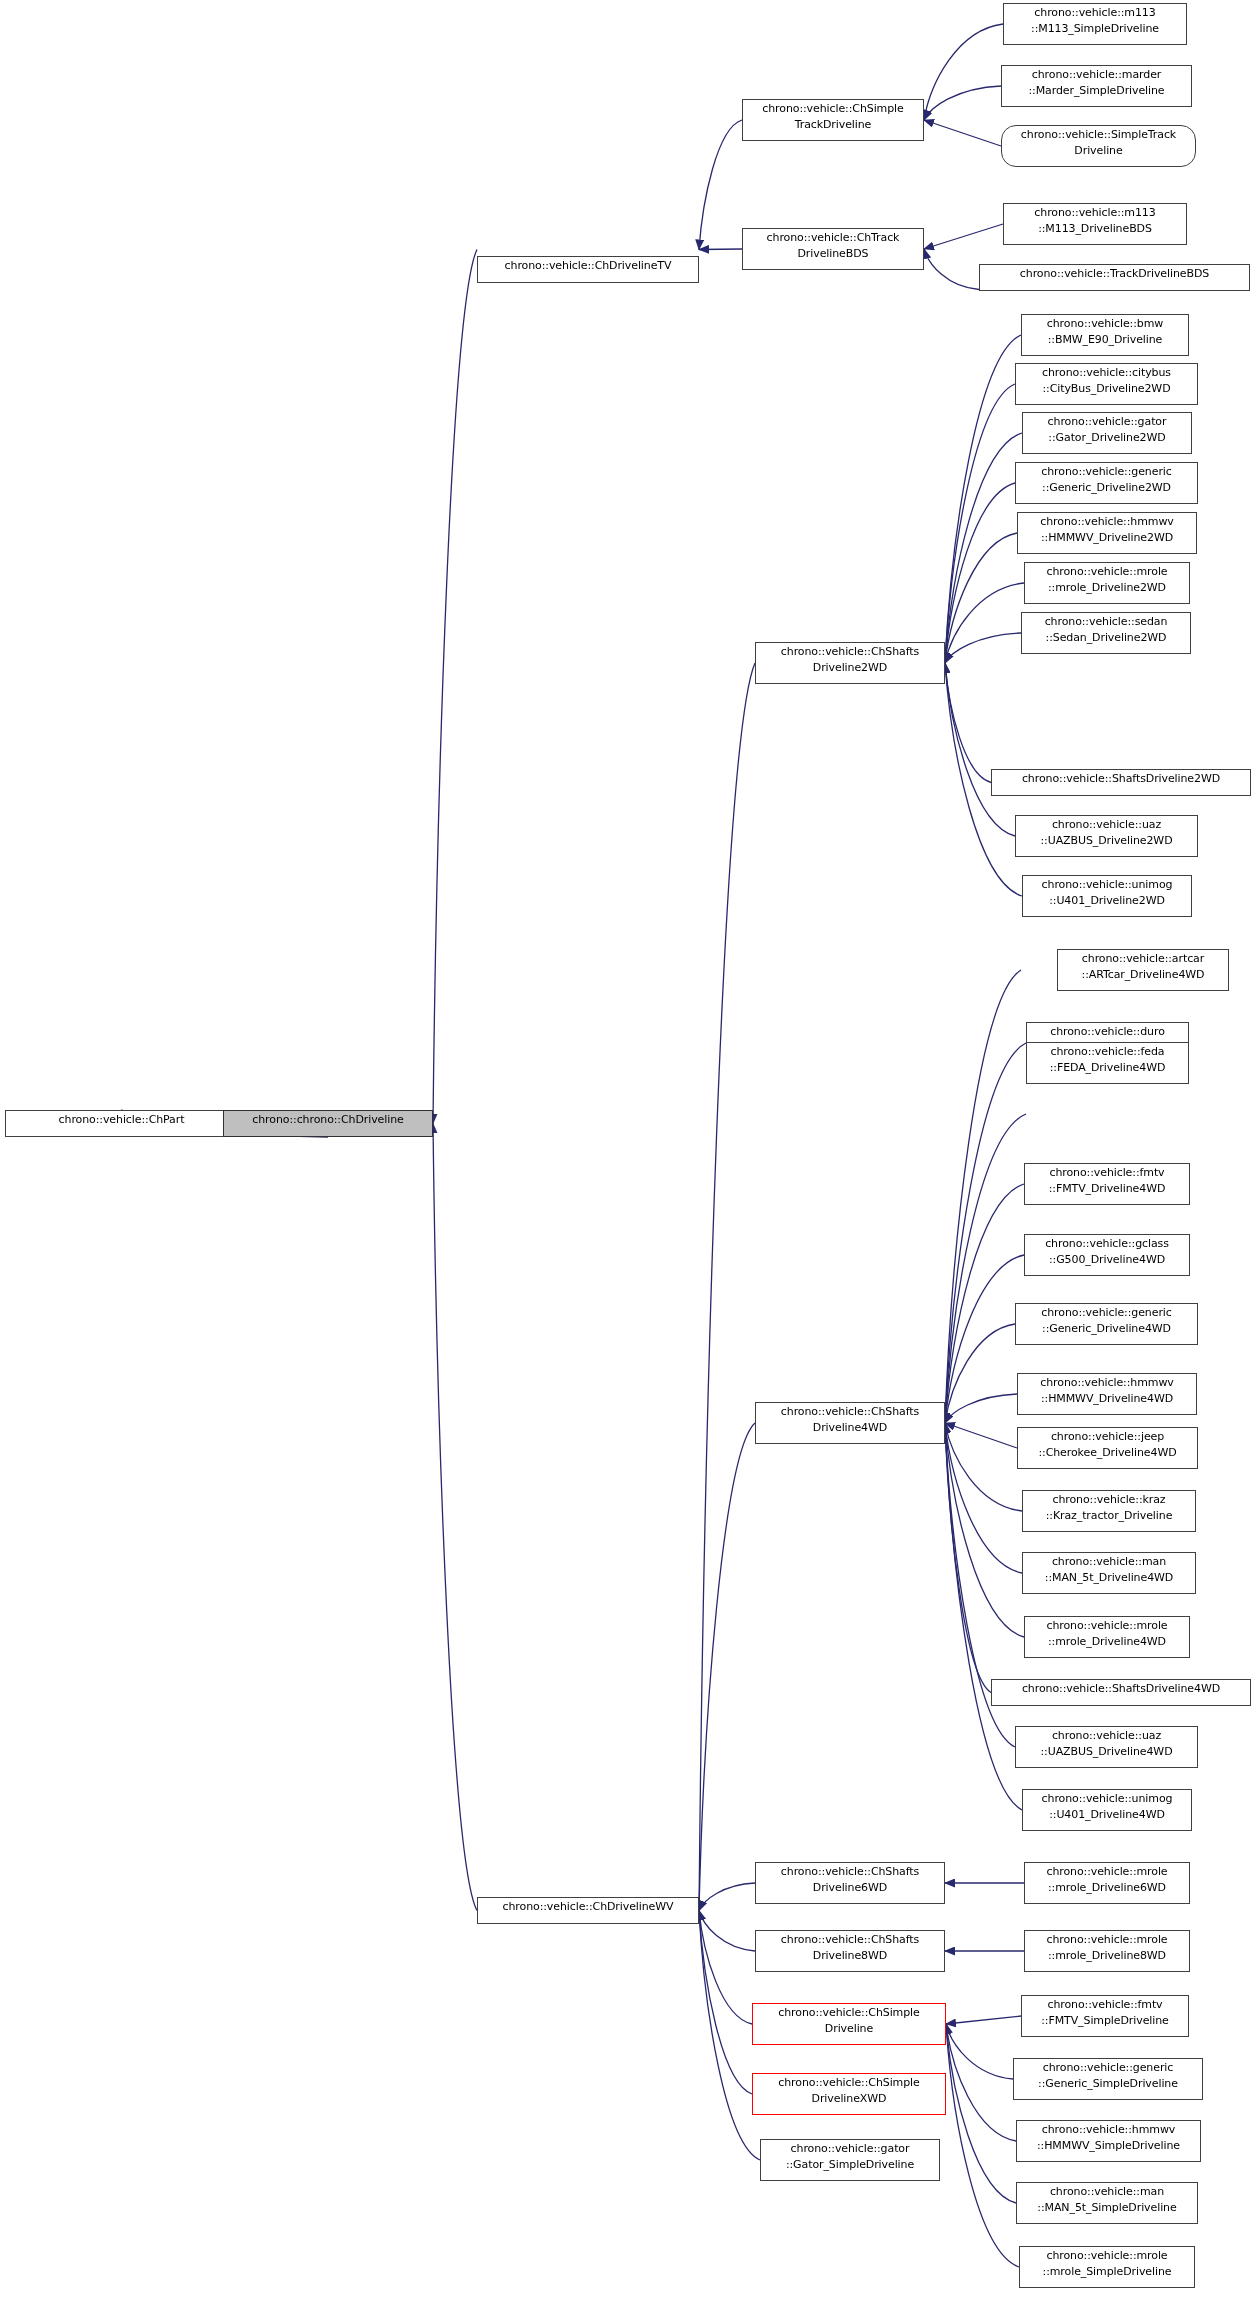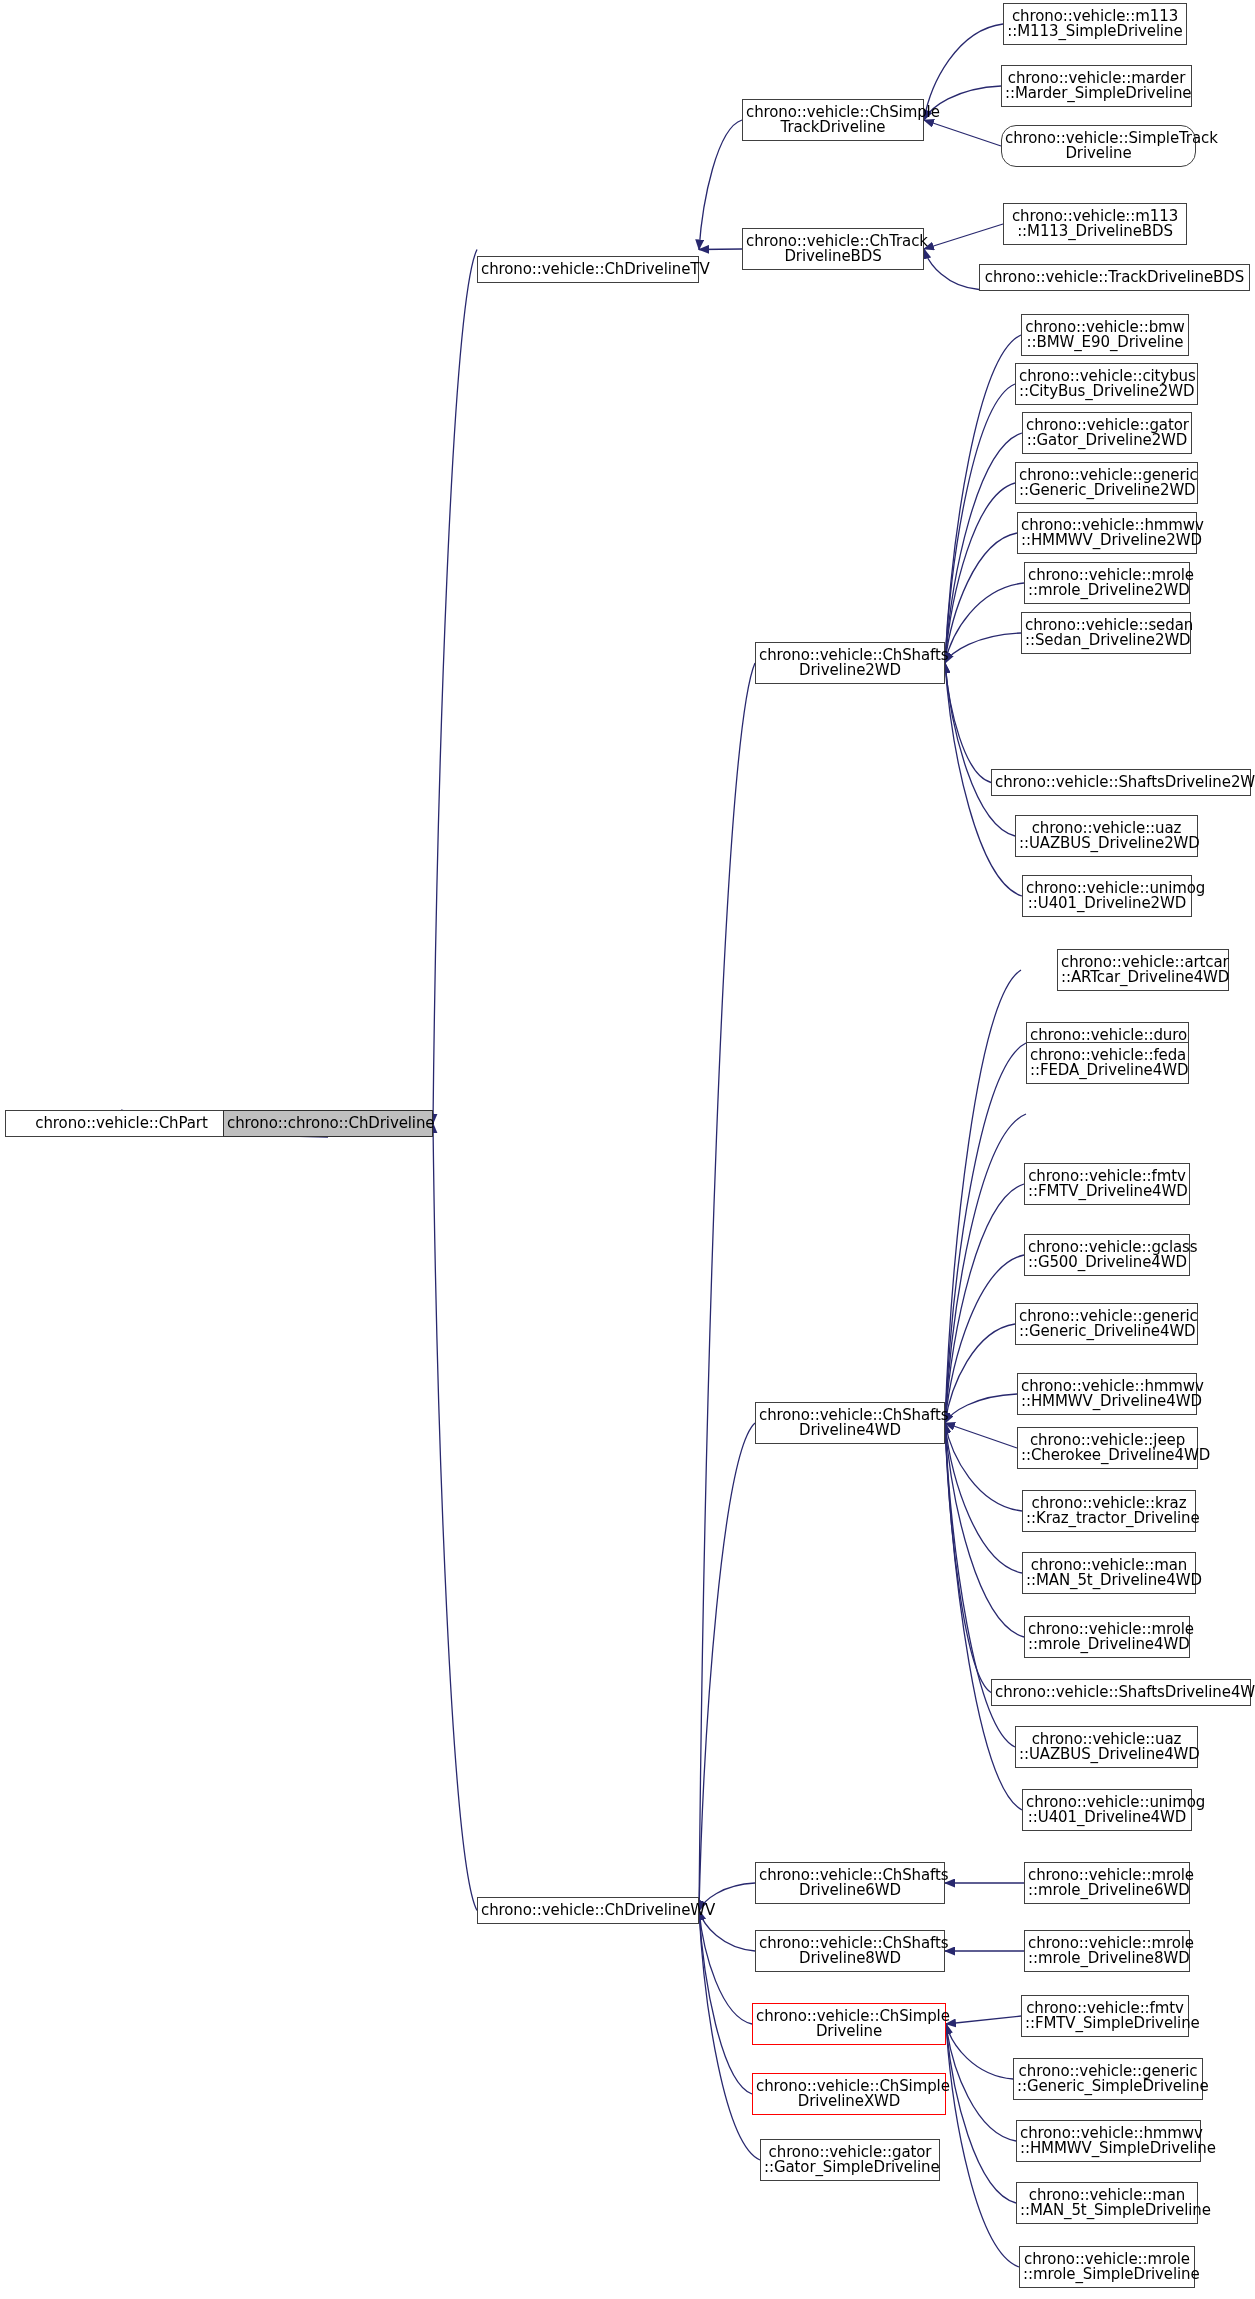--- a/index.html
+++ b/index.html
@@ -10,24 +10,23 @@
     font-family:"DejaVu Sans", sans-serif;
     overflow:hidden;
   }
   #edges{position:absolute;left:0;top:0;width:1255px;height:2299px;}
   .node{
     position:absolute;
     box-sizing:border-box;
     background:#ffffff;
     border:1px solid #404040;
     color:#000000;
-    font-size:15px;
+    font-size:11px;
     line-height:15.5px;
     display:flex;
-    align-items:center;
     justify-content:center;
     text-align:center;
     padding:1px 3px;
     white-space:pre-line;
     letter-spacing:-0.1px;
     z-index:3;
   }
   .node.filled{background:#bfbfbf;border-color:#303030;}
   .node.current{border:1.5px solid #ff0000;}
   .node span{display:block;width:100%;}

